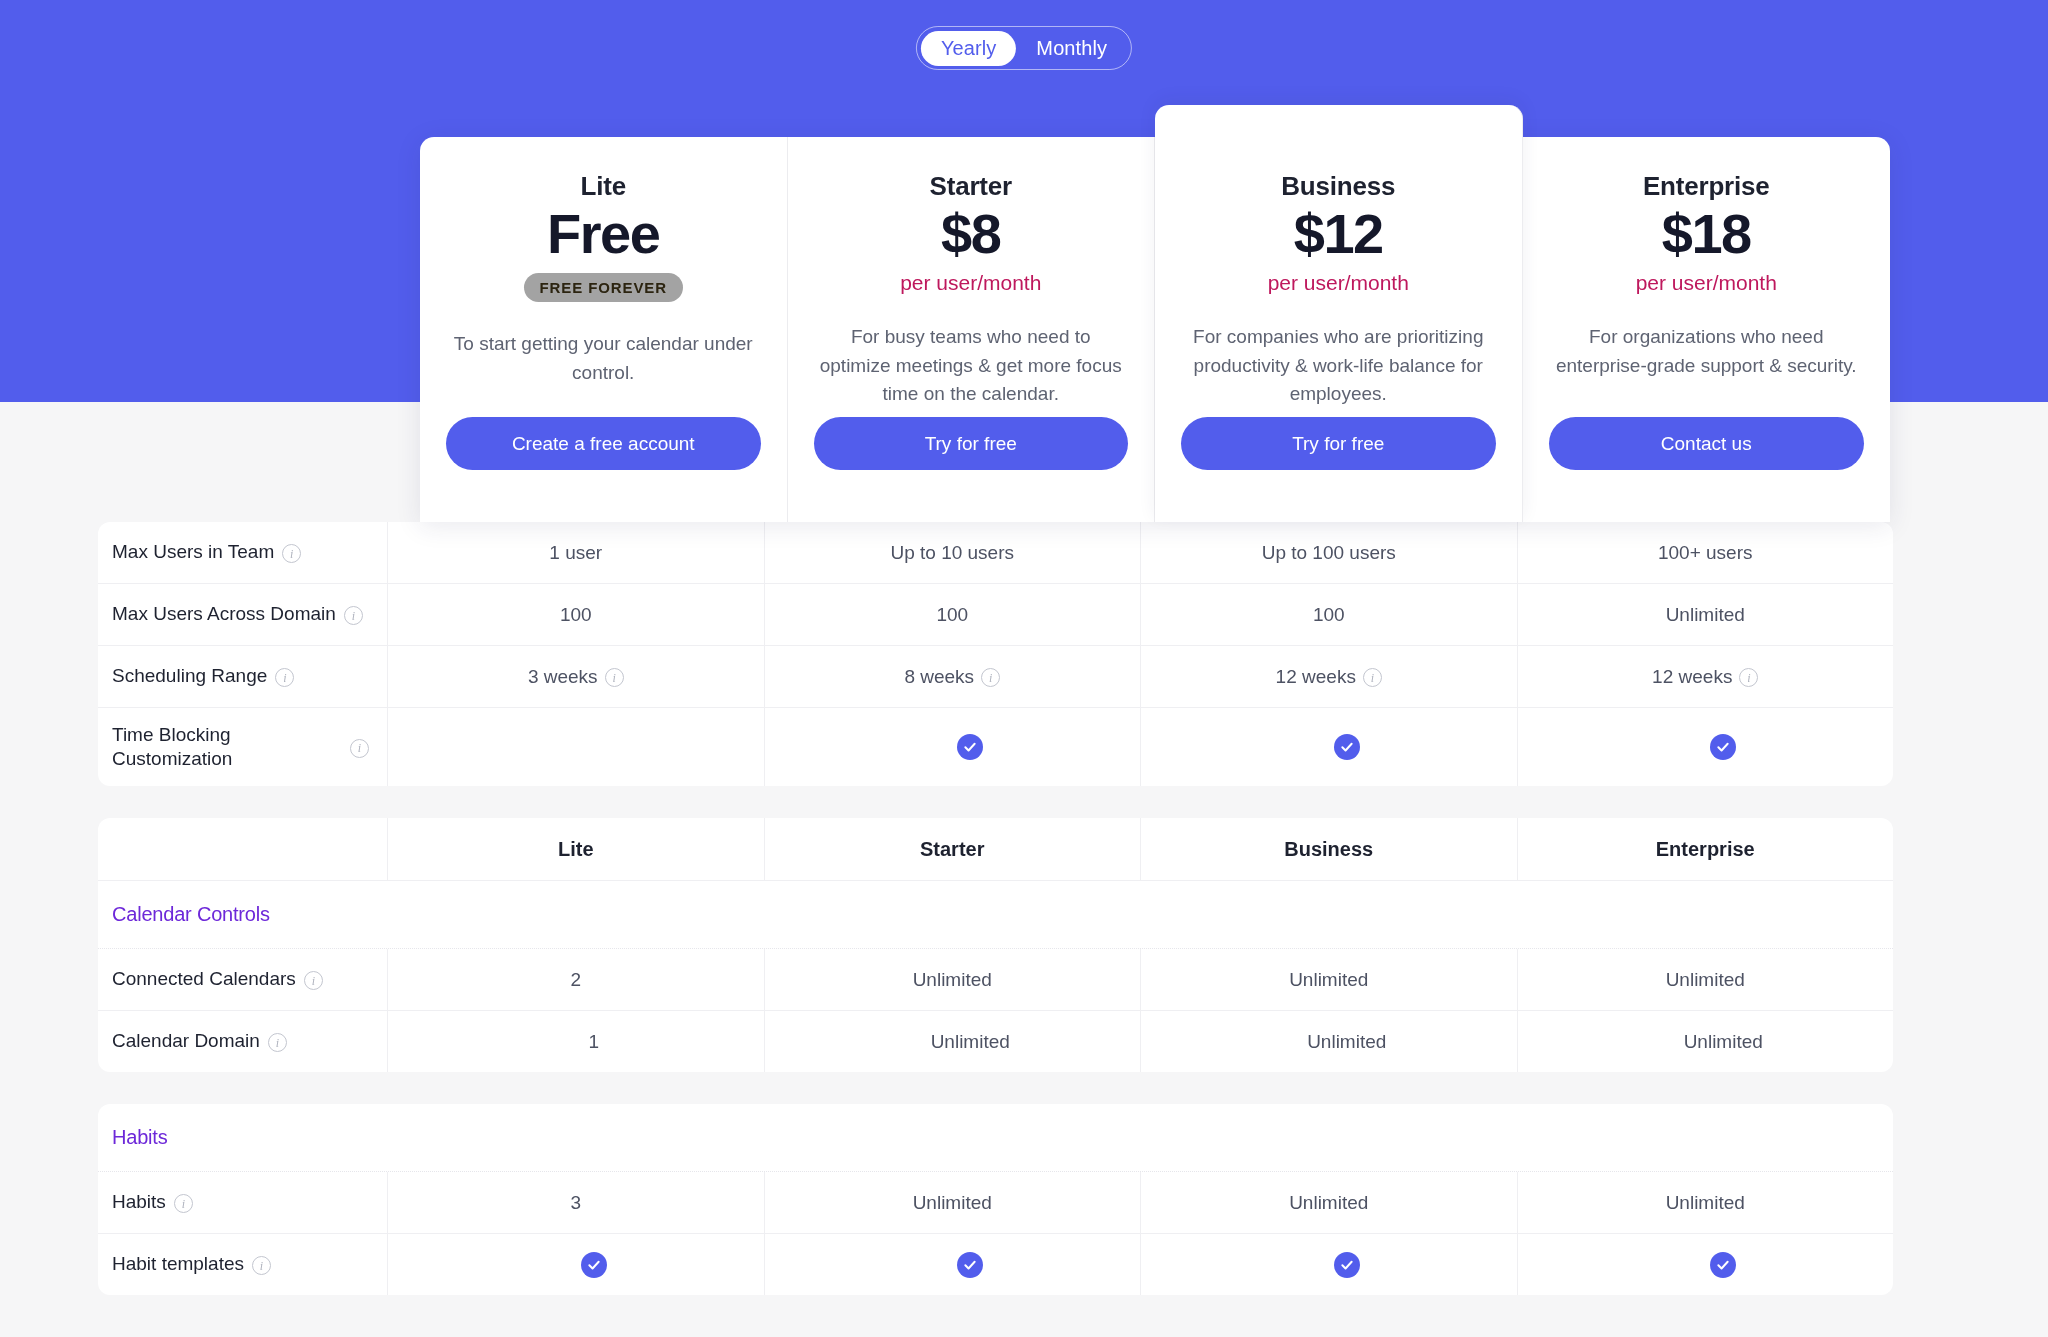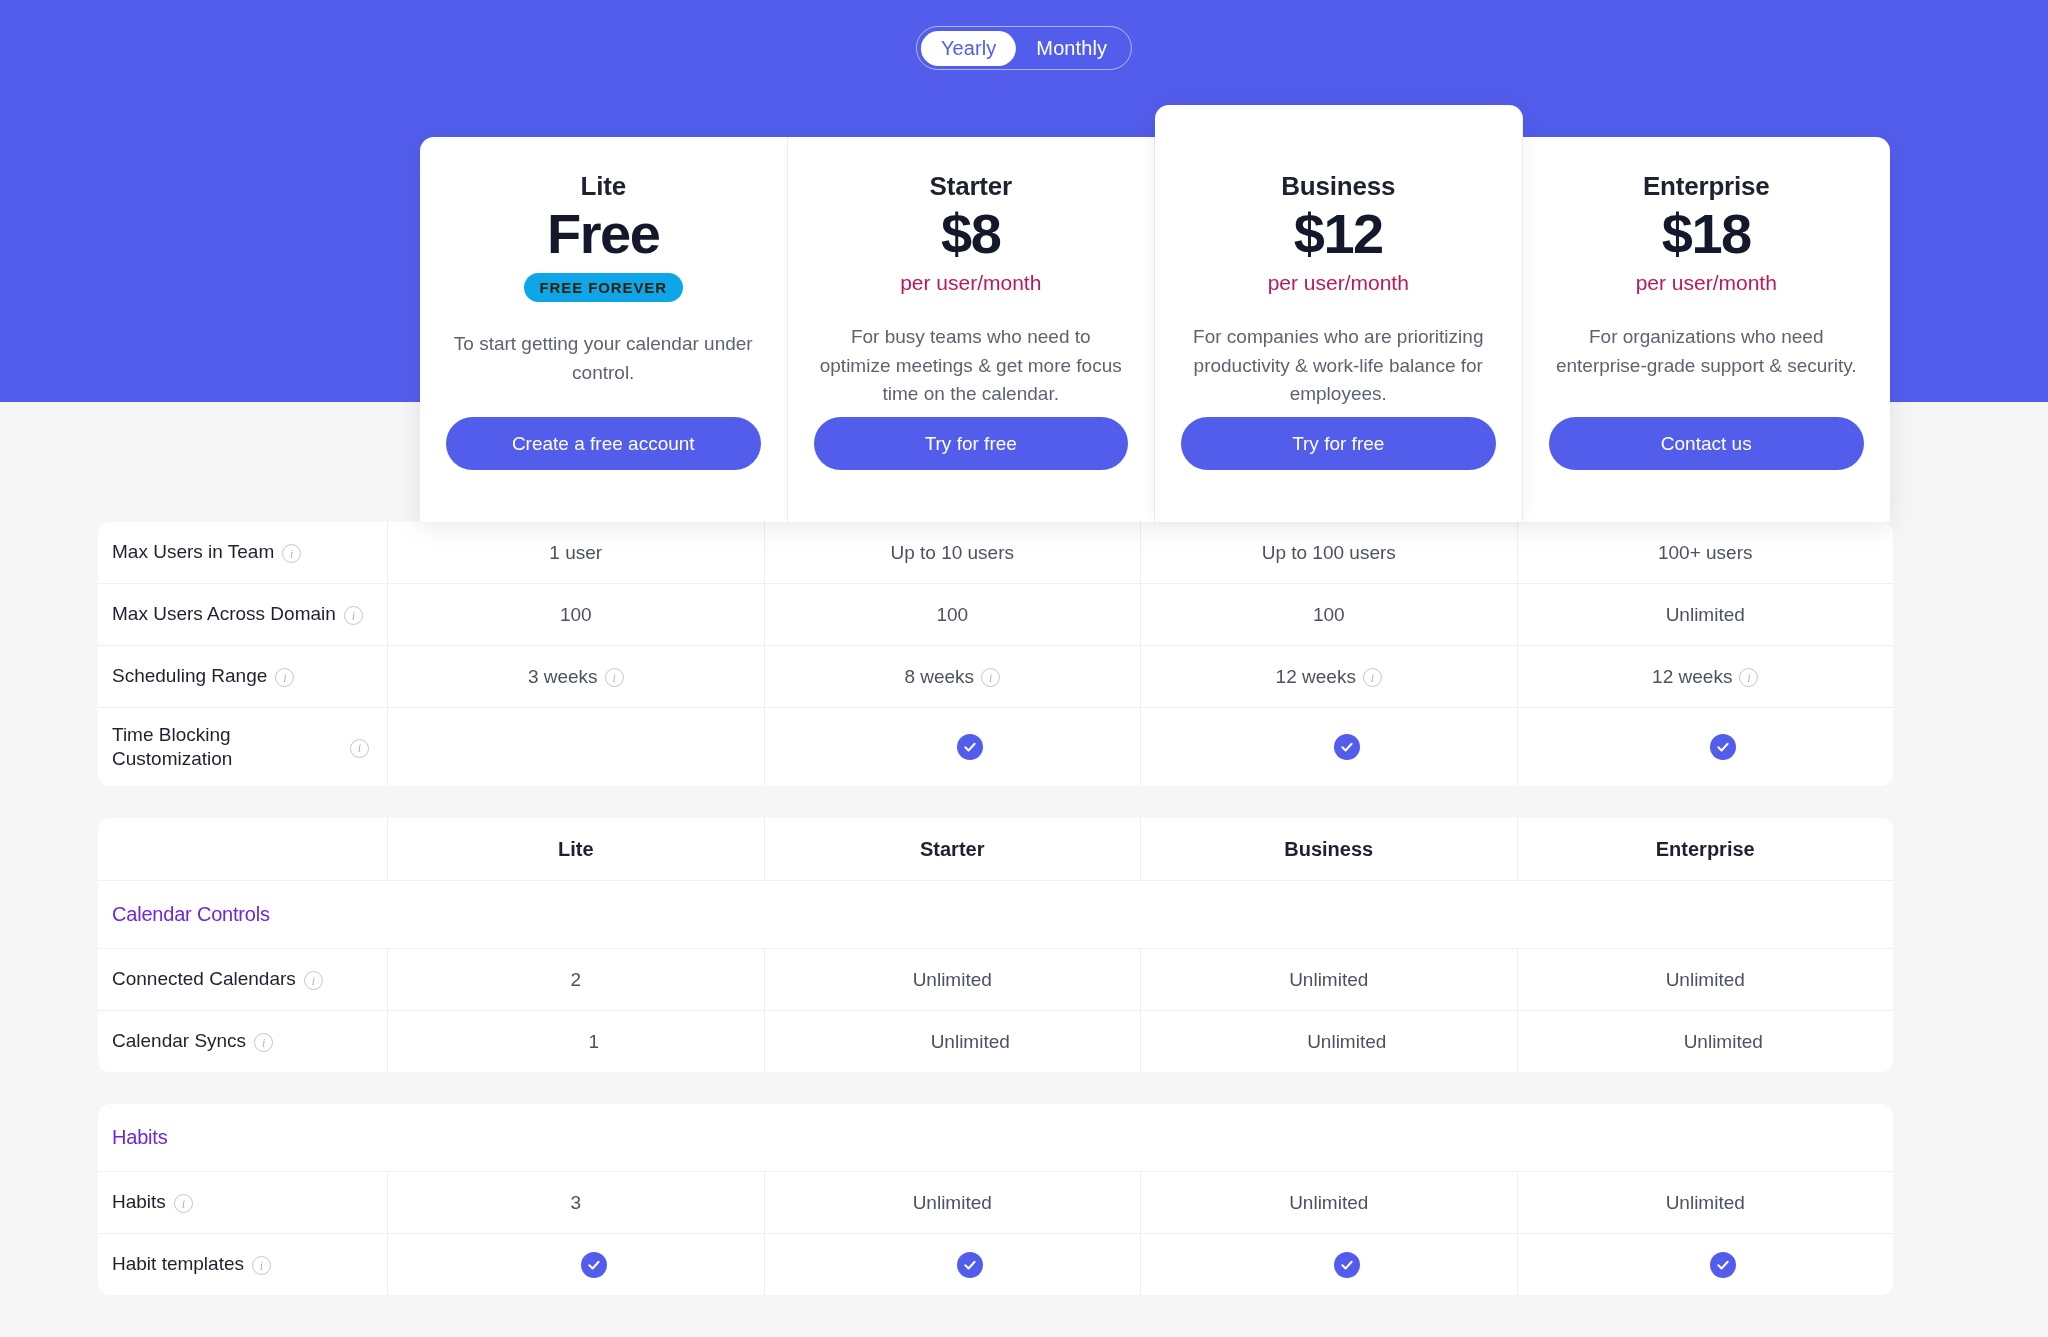--- a/index.html
+++ b/index.html
@@ -83,21 +83,21 @@
   .plan-price {
     font-size: 56px; font-weight: 700; color: #15182A;
     letter-spacing: -1.5px; line-height: 1.08;
   }
   .plan-period {
     font-size: 21px; color: #be185d; font-weight: 400;
     margin-top: 7px;
   }
   .free-badge {
     margin-top: 9px;
-    background: #0ea5e9; color: #2C2410;
+    background: #a3a3a3; color: #2C2410;
     font-size: 15px; font-weight: 700; letter-spacing: .9px;
     padding: 6px 16px; border-radius: 999px;
   }
   .plan-desc {
     margin-top: 28px;
     font-size: 19px; line-height: 1.5; color: #5E6372;
     text-align: center; max-width: 305px;
   }
   .cta {
     margin-top: auto; margin-bottom: 52px;
@@ -338,21 +338,21 @@
           </div>
           <div class="tcell val" style="gap:7px">
             <span>Unlimited</span>
           </div>
           <div class="tcell val" style="gap:7px">
             <span>Unlimited</span>
           </div>
         </div>
         <div class="trow">
           <div class="tcell label">
-            <span class="label-text">Calendar Syncs</span>
+            <span class="label-text">Calendar Domain</span>
             <span class="info-icon"></span>
           </div>
           <div class="tcell val" style="gap:7px">
             <span>1</span>
           </div>
           <div class="tcell val" style="gap:7px">
             <span>Unlimited</span>
           </div>
           <div class="tcell val" style="gap:7px">
             <span>Unlimited</span>

